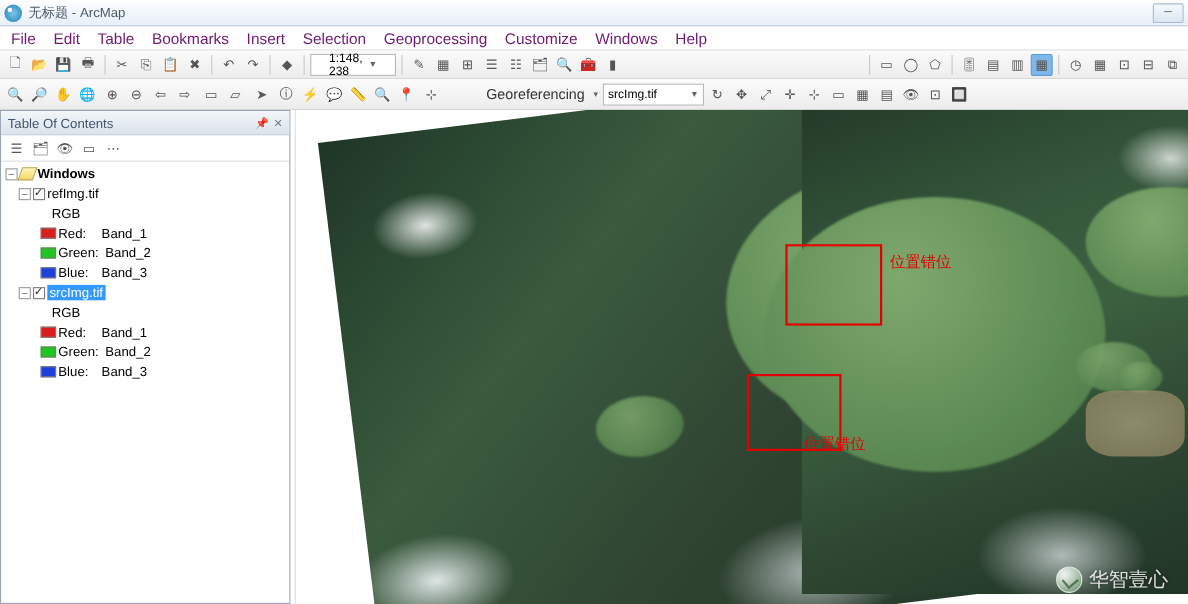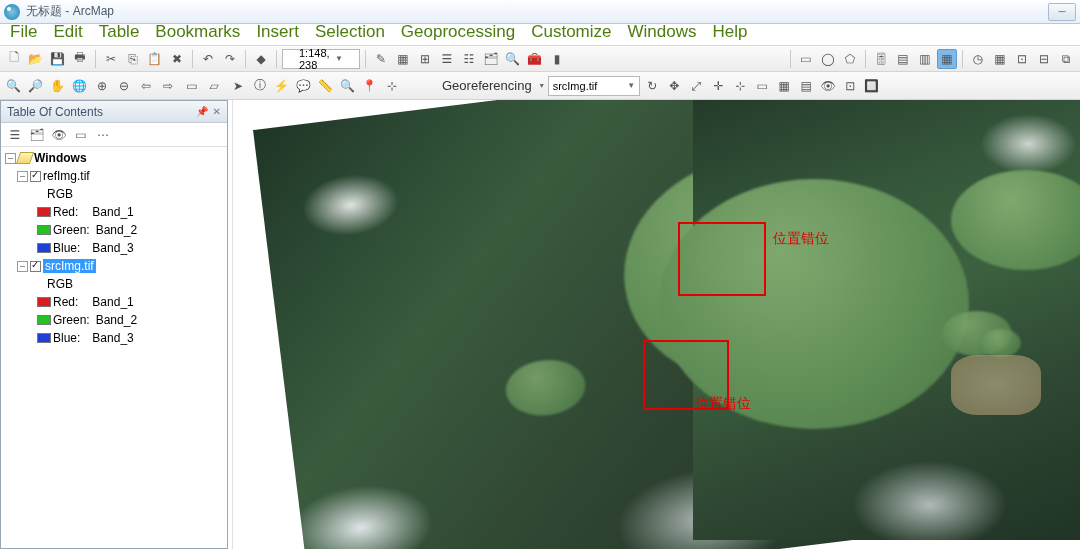--- a/index.html
+++ b/index.html
@@ -6,38 +6,38 @@
 body { width: 1080px; height: 549px; background: #fff; overflow: hidden; position: relative; font-size: 12px; }
 
 .titlebar { height: 24px; background: linear-gradient(#fdfeff, #e7eff8); border-bottom: 1px solid #b9c7d6; display: flex; align-items: center; padding: 0 4px; justify-content: space-between; }
 .titlebar-left { display: flex; align-items: center; gap: 6px; }
 .titlebar-left .appicon { width: 16px; height: 16px; background: radial-gradient(#7fc7e8, #1b7fb5); border-radius: 50%; position: relative; }
 .titlebar-left .appicon::after { content: ""; position: absolute; left: 3px; top: 3px; width: 4px; height: 4px; background: #fff; border-radius: 50%; }
 .titlebar .title { font-size: 12px; color: #4a5a6a; }
 .winbtns { display: flex; gap: 2px; }
 .winbtn { width: 28px; height: 18px; border: 1px solid #a9bbd0; background: linear-gradient(#f6fafd, #dbe6f1); display: flex; align-items: center; justify-content: center; font-size: 10px; color: #555; border-radius: 2px; }
 
-.menubar { height: 22px; border-bottom: 1px solid #d7d7d7; display: flex; align-items: flex-end; padding: 0 2px; font-size: 17px; color: #4d7c0f; }
+.menubar { height: 22px; border-bottom: 1px solid #d7d7d7; display: flex; align-items: flex-start; padding: 0 2px; font-size: 14px; color: #701a75; }
 .menubar span { padding: 3px 8px; cursor: default; }
 
 .toolbar { height: 26px; border-bottom: 1px solid #d4d4d4; background: linear-gradient(#fbfbfb,#ececec); display: flex; align-items: center; padding: 0 4px; gap: 2px; }
 .toolbar .sep { width: 1px; height: 18px; background: #c9c9c9; margin: 0 3px; }
 .tbtn { width: 20px; height: 20px; display: flex; align-items: center; justify-content: center; border: 1px solid transparent; border-radius: 2px; cursor: default; font-size: 12px; color: #555; }
 .scalebox { height: 20px; width: 78px; border: 1px solid #b8b8b8; font-size: 11px; padding: 0 16px; display: flex; align-items: center; background: #fff; }
 .scalebox .dd { margin-left: auto; font-size: 8px; color: #666; }
 
 .toolbar2 { height: 28px; border-bottom: 1px solid #d4d4d4; background: linear-gradient(#fbfbfb,#ececec); display: flex; align-items: center; padding: 0 4px; gap: 2px; }
 .geo-label { font-size: 13px; color: #333; padding: 0 4px; }
 .geo-sel { height: 20px; border: 1px solid #b8b8b8; background: #fff; font-size: 11px; padding: 0 4px; display: flex; align-items: center; gap: 30px; }
 .geo-sel.highlight { background: #fff; }
 .geo-sel .dd { font-size: 8px; color: #666; }
 
 .workspace { position: absolute; top: 100px; bottom: 0; left: 0; right: 0; display: flex; }
 
-.toc { width: 228px; border: 1px solid #9aa7b4; background: #fff; display: flex; flex-direction: column; }
+.toc { width: 264px; border: 1px solid #9aa7b4; background: #fff; display: flex; flex-direction: column; }
 .toc-hdr { height: 22px; background: linear-gradient(#f2f6fa,#dbe3eb); border-bottom: 1px solid #c3ccd6; display: flex; align-items: center; padding: 0 6px; font-size: 12px; color: #41546a; justify-content: space-between; }
 .toc-hdr .pin { font-size: 10px; color: #6a7a8a; display: flex; gap: 4px; }
 .toc-tabs { height: 24px; border-bottom: 1px solid #dedede; display: flex; align-items: center; padding: 0 4px; gap: 2px; }
 .toc-body { flex: 1; padding: 2px 0; overflow: hidden; font-size: 12px; }
 .tree-row { display: flex; align-items: center; height: 18px; padding-left: 4px; gap: 2px; white-space: nowrap; }
 .tree-row .ind { display: inline-block; }
 .tree-row .exp { width: 11px; height: 11px; border: 1px solid #9a9a9a; font-size: 9px; line-height: 9px; text-align: center; color: #555; background: #fff; }
 .tree-row .chk { width: 11px; height: 11px; border: 1px solid #7c7c7c; background: #fff; position: relative; }
 .tree-row .chk.on::after { content: "✓"; position: absolute; top: -3px; left: 0px; font-size: 10px; color: #1a1a1a; }
 .tree-row .sw { width: 14px; height: 10px; border: 1px solid #777; }
@@ -296,14 +296,18 @@
         <div class="water-large" style="left:67%; top:52%; width:40px; height:28px; opacity:0.8"></div>
         <div style="position:absolute; left:60%; top:58%; width:90px; height:60px; background:radial-gradient(#c8b690,#a8946c); opacity:0.6; border-radius:30%"></div>
       </div>
     </div>
 
     <div class="redbox" style="left:445px; top:122px; width:88px; height:74px;"></div>
     <div class="redlabel" style="left:540px; top:130px;">位置错位</div>
     <div class="redbox" style="left:410px; top:240px; width:86px; height:70px;"></div>
     <div class="redlabel" style="left:462px; top:295px;">位置错位</div>
 
+    <div class="watermark">
+      <span class="wicon"></span>
+      <span>华智壹心</span>
+    </div>
   </div>
 </div>
 
 </body></html>

